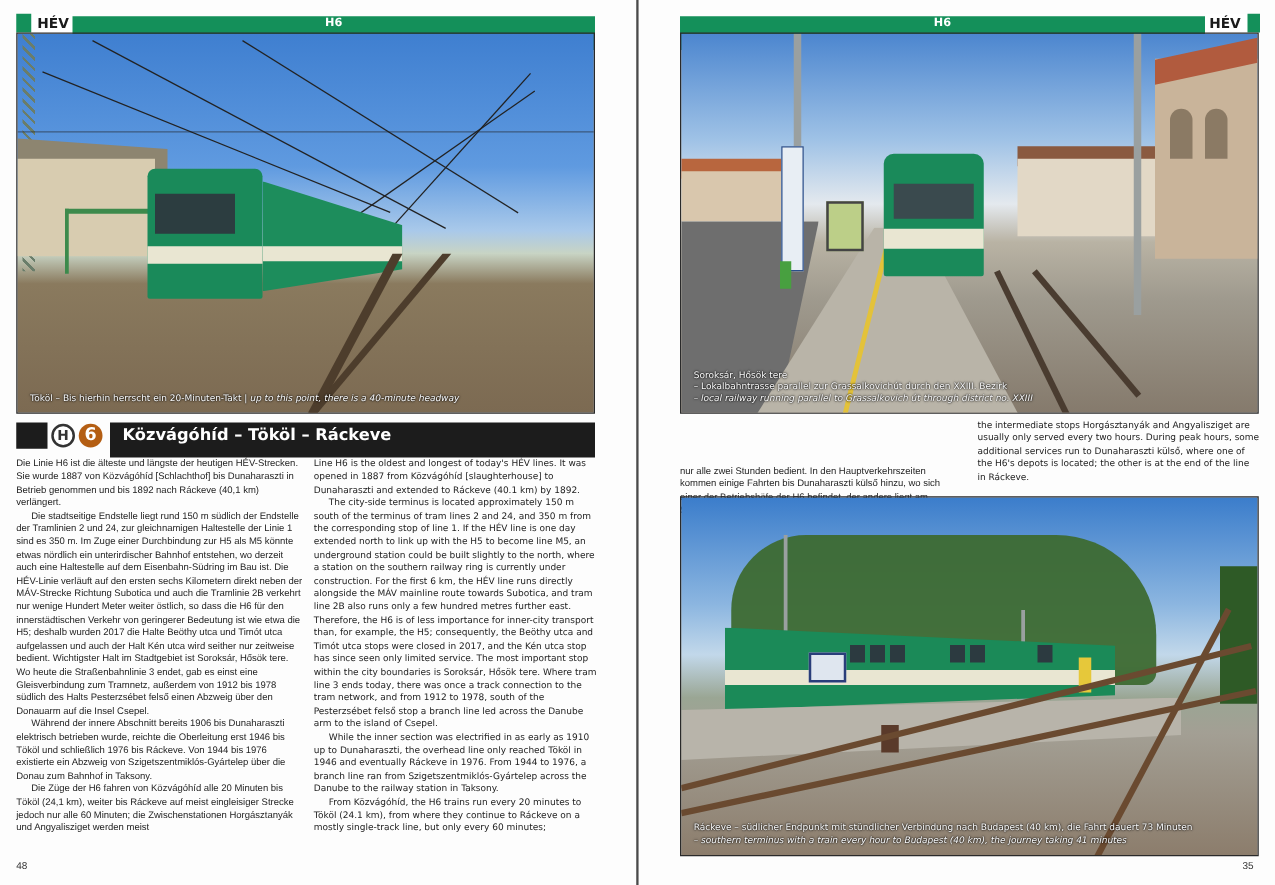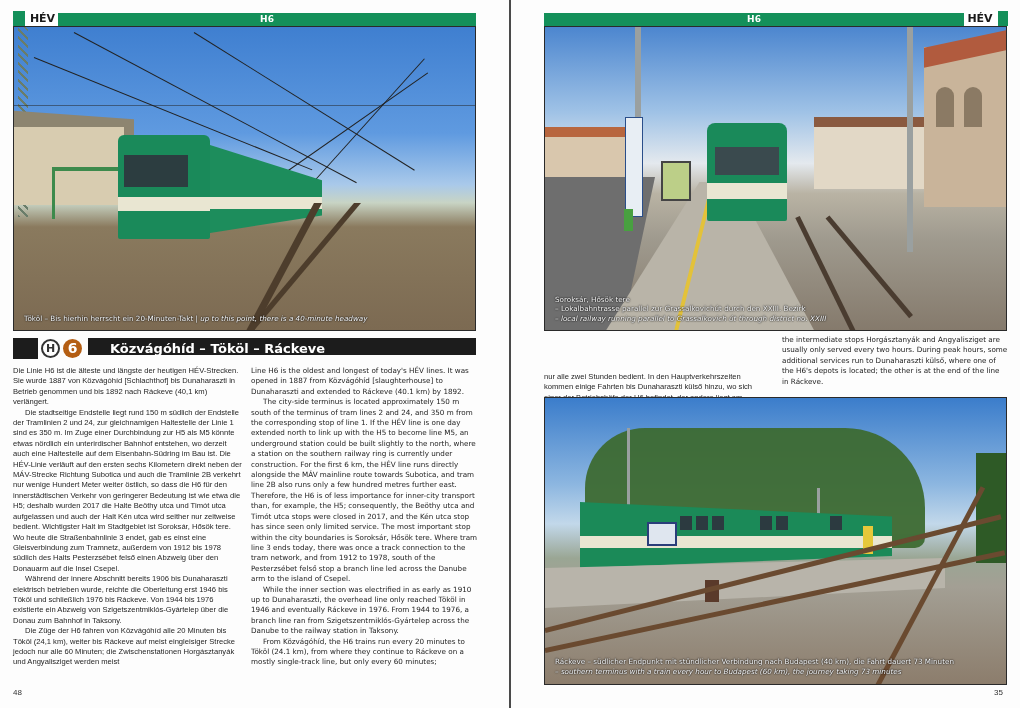--- a/index.html
+++ b/index.html
@@ -85,22 +85,22 @@
     .photo-3 .marker { position: absolute; left: 160px; top: 182px; width: 14px; height: 22px; background: #5a3a2a; }
     .photo-3 .yellow-sign { position: absolute; left: 318px; top: 128px; width: 10px; height: 28px; background: #e6c83a; }
 
     
     .route-bar { position: absolute; left: 13px; top: 338px; width: 463px; height: 21px; }
     .route-bar .black-block { position: absolute; left: 0; top: 0; width: 25px; height: 21px; background: #1c1c1c; }
     .route-bar .hev-badge { position: absolute; left: 28px; top: 1px; width: 19px; height: 19px; border-radius: 50%; border: 2px solid #333;
       background: #fff; font-family: "DejaVu Sans", sans-serif; font-weight: bold; font-size: 11px; line-height: 15px; text-align: center; color: #333; }
     .route-bar .line-badge { position: absolute; left: 50px; top: 1px; width: 19px; height: 19px; border-radius: 50%; background: #b45e13;
       font-family: "DejaVu Sans", sans-serif; font-weight: bold; font-size: 14px; line-height: 19px; text-align: center; color: #fff; }
-    .route-bar .title { position: absolute; left: 75px; top: 0; right: 0; height: 17px; background: #1c1c1c; color: #ffffff;
-      font-family: "DejaVu Sans", sans-serif; font-weight: bold; font-size: 13px; line-height: 21px; padding-left: 22px; }
+    .route-bar .title { position: absolute; left: 75px; top: 0; right: 0; height: 28px; background: #1c1c1c; color: #ffffff;
+      font-family: "DejaVu Sans", sans-serif; font-weight: bold; font-size: 13px; line-height: 21px; padding-left: 10px; }
 
     
     .col { position: absolute; font-size: 7.6px; line-height: 10.4px; text-align: left; }
     .col p { text-indent: 0; }
     .col p + p { text-indent: 12px; }
     .col-de { font-family: "Liberation Sans", sans-serif; color: #1e1e1e; }
     .col-en { font-family: "DejaVu Sans", sans-serif; color: #222; font-size: 7.2px; }
     .col-left-de { left: 13px; top: 366px; width: 229px; }
     .col-left-en { left: 251px; top: 366px; width: 227px; }
     .col-right-de { left: 544px; top: 335px; width: 226px; margin-top: 37px; }
@@ -232,18 +232,18 @@
     </div>
     <div class="board"></div>
     <div class="platform"></div>
     <div class="yellow-sign"></div>
     <div class="marker"></div>
     <div class="rail" style="left:0;top:230px;width:470px;transform:rotate(-14deg);"></div>
     <div class="rail" style="left:0;top:250px;width:470px;transform:rotate(-12deg);"></div>
     <div class="rail" style="left:330px;top:290px;width:230px;transform:rotate(-62deg);"></div>
     <div class="caption" style="bottom:8px;">
       <div>Ráckeve – südlicher Endpunkt mit stündlicher Verbindung nach Budapest (40 km), die Fahrt dauert 73 Minuten</div>
-      <div class="en">– southern terminus with a train every hour to Budapest (60 km), the journey taking 73 minutes</div>
+      <div class="en">– southern terminus with a train every hour to Budapest (40 km), the journey taking 41 minutes</div>
     </div>
   </div>
 
   <div class="page-number" style="position:absolute;left:994px;top:688px;font-size:8px;color:#333;">35</div>
 </div>
 
 </body></html>

